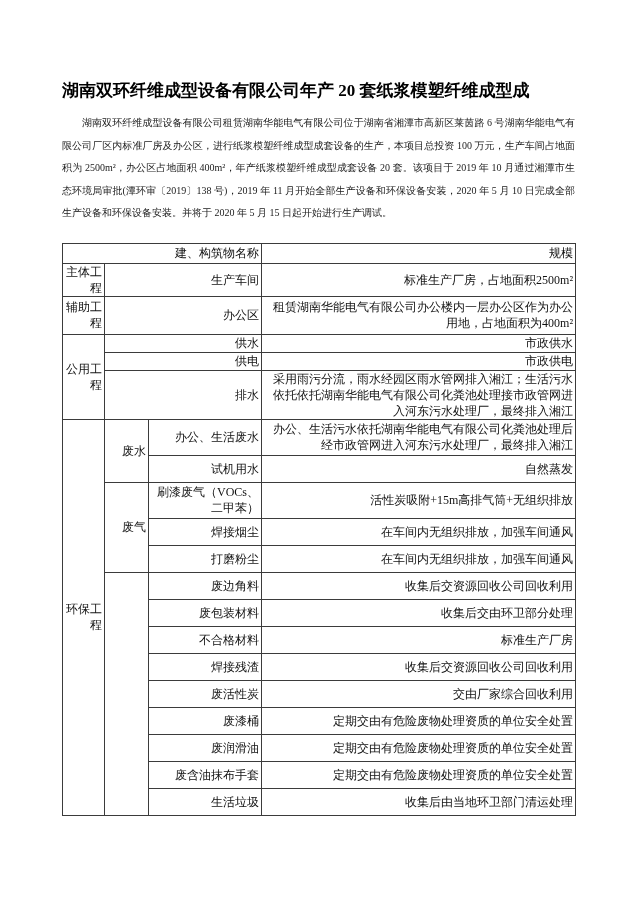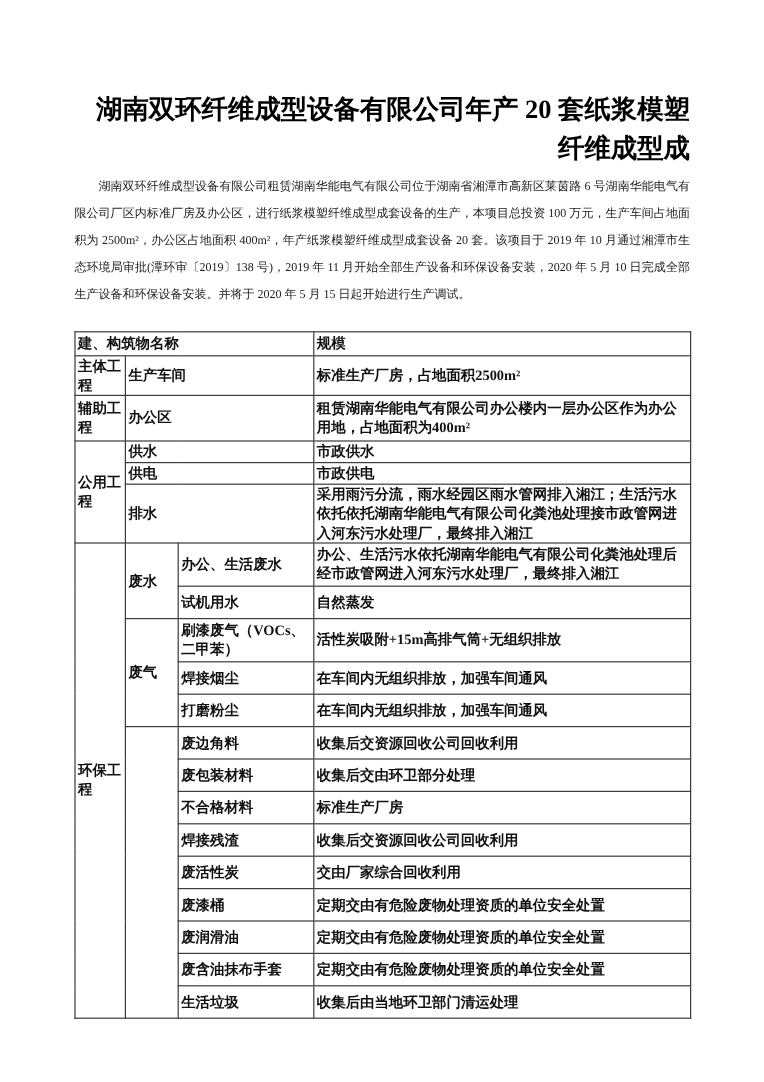--- a/index.html
+++ b/index.html
@@ -9,23 +9,23 @@
     color:#1a1a1a;
     font-family:"Liberation Serif","DejaVu Serif",serif;
   }
   .page {
     box-sizing:border-box;
     width:637px; height:902px;
     padding:74px 62px 0 62px;
     overflow:hidden;
   }
   .doc-title {
-    font-size:22px;
+    font-size:17px;
     font-weight:bold;
-    text-align:right;
+    text-align:left;
     line-height:33px;
     color:#000;
   }
   .body-text p {
     margin:0;
     font-size:10px;
     line-height:22.5px;
     text-align:justify;
     text-indent:2em;
   }
@@ -36,23 +36,23 @@
     border-collapse:collapse;
     table-layout:fixed;
     width:513px;
     font-size:12px;
     line-height:16px;
     color:#111;
   }
   table.info td, table.info th {
     border:1px solid #3b3b3b;
     padding:0 2px;
-    text-align:left;
+    text-align:right;
     vertical-align:middle;
-    font-weight:bold;
+    font-weight:normal;
     overflow:hidden;
   }
   col.c-cat { width:42px; }
   col.c-sub { width:44px; }
   col.c-name { width:113px; }
   col.c-scale { width:314px; }
   tr.rh  { height:20px; }
   tr.r32 { height:32px;padding-left:34px; }
   tr.r38 { height:38px; }
   tr.r18 { height:18px; }

